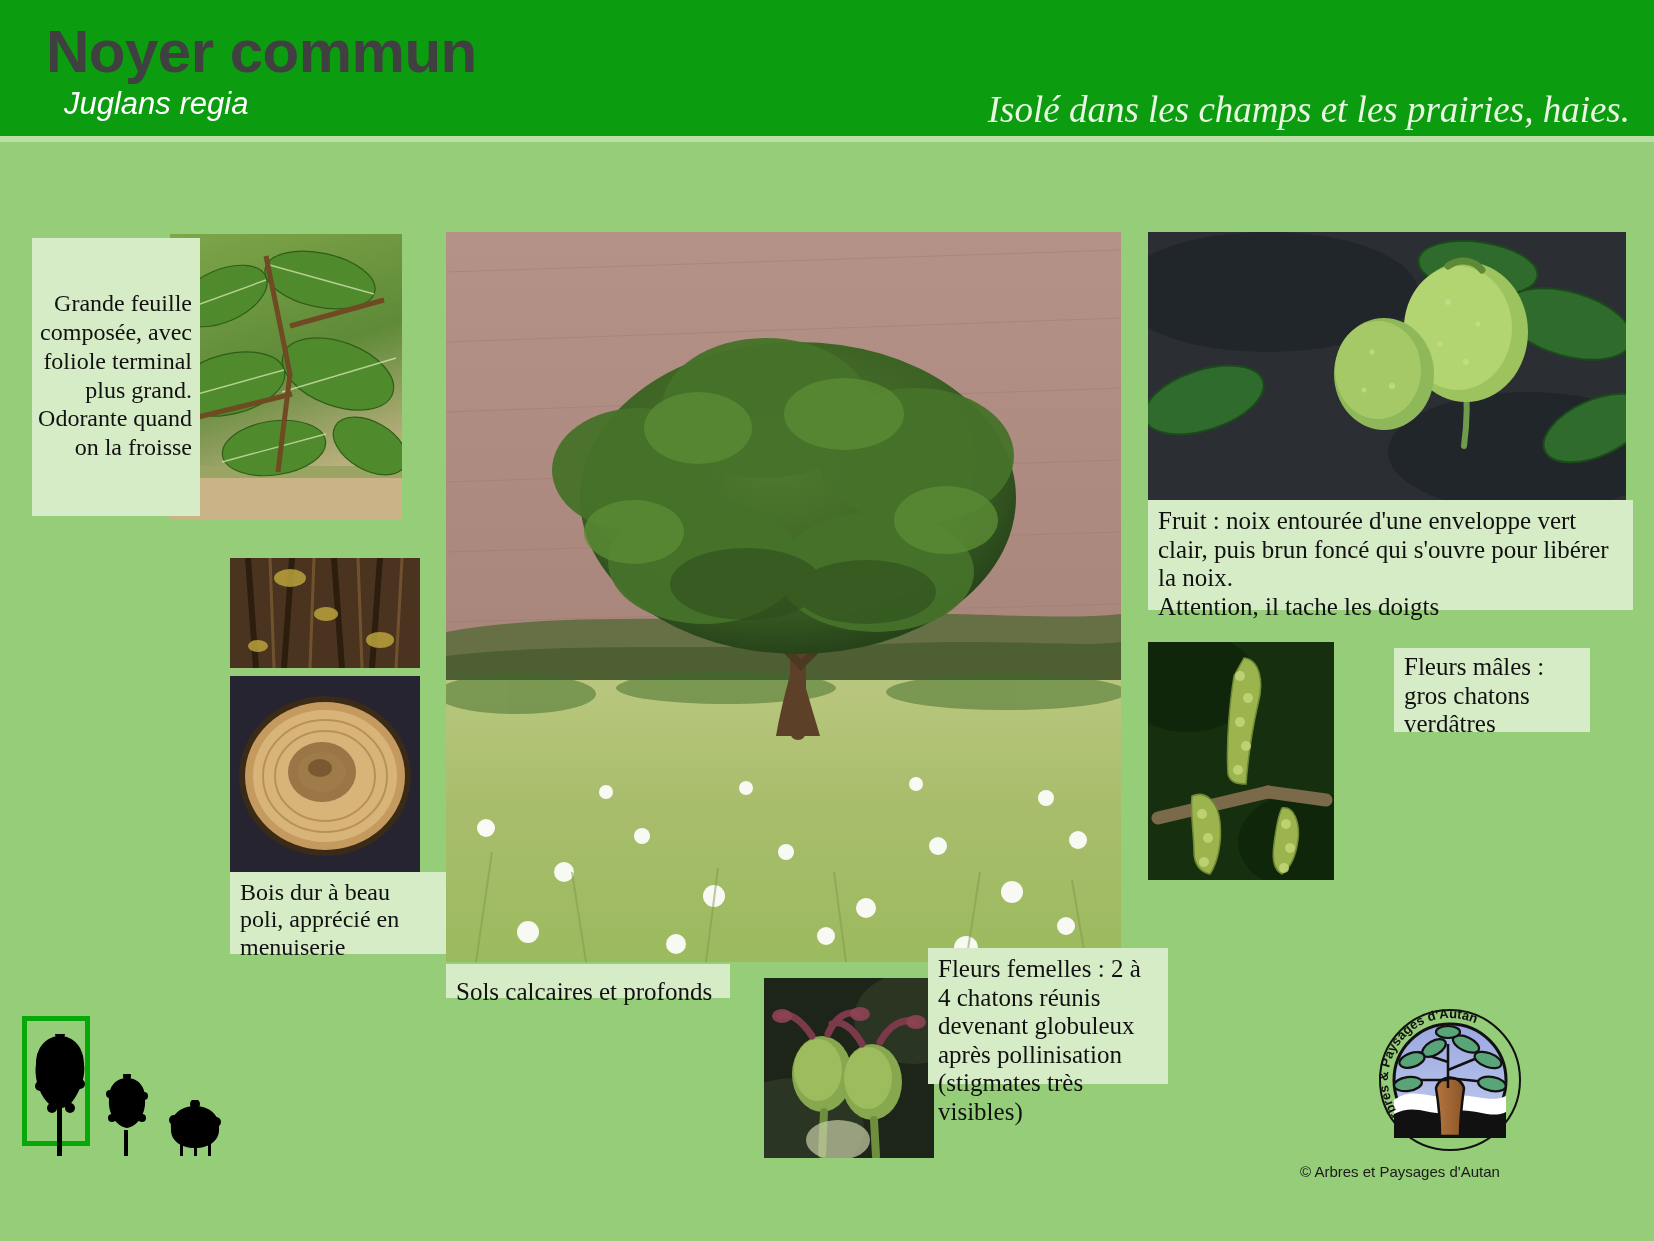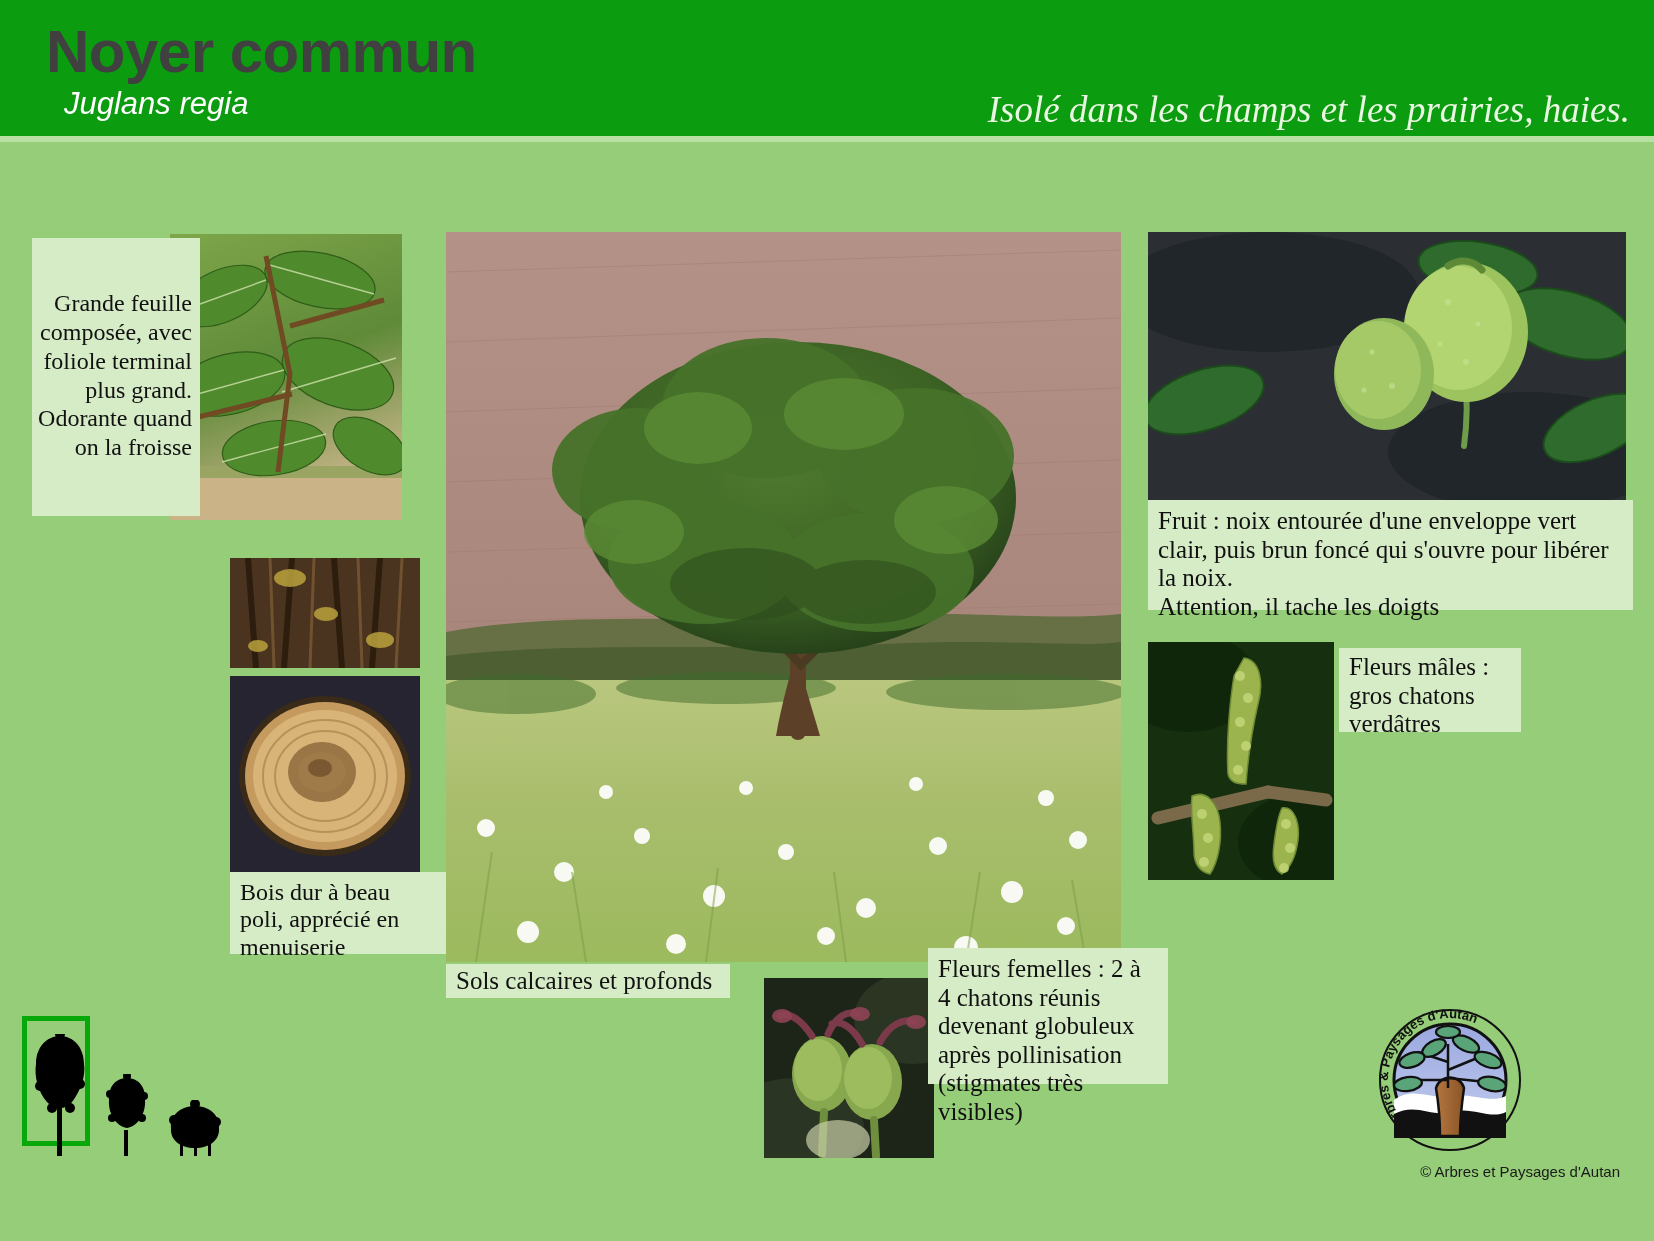--- a/index.html
+++ b/index.html
@@ -58,47 +58,47 @@
     display:flex;align-items:center;justify-content:flex-end;
     text-align:right;font-size:24px;line-height:1.2;padding:1px 8px 4px 6px;
   }
   
   #bark-photo{left:230px;top:558px;width:190px;height:110px;}
   
   #wood-photo{left:230px;top:676px;width:190px;height:196px;}
   #wood-caption{left:230px;top:872px;width:218px;height:82px;font-size:24px;}
   
   #tree-photo{left:446px;top:232px;width:675px;height:730px;}
-  #tree-caption{left:446px;top:964px;width:284px;height:34px;font-size:25px;padding:3px 10px;}
+  #tree-caption{left:446px;top:964px;width:284px;height:34px;font-size:25px;padding:14px 10px;}
   
   #fruit-photo{left:1148px;top:232px;width:478px;height:278px;}
   #fruit-caption{left:1148px;top:500px;width:485px;height:110px;font-size:25px;}
   
   #male-photo{left:1148px;top:642px;width:186px;height:238px;}
-  #male-caption{left:1339px;top:648px;width:182px;height:84px;font-size:25px;padding:5px 10px;}
+  #male-caption{left:1394px;top:648px;width:196px;height:84px;font-size:25px;padding:5px 10px;}
   
   #female-photo{left:764px;top:978px;width:170px;height:180px;}
   #female-caption{left:928px;top:948px;width:240px;height:136px;font-size:25px;}
 
   
   #habit{position:absolute;left:18px;top:1008px;width:210px;height:150px;}
   #habit-box{
     position:absolute;left:4px;top:8px;width:68px;height:130px;
     border:5px solid #06a80a;box-sizing:border-box;background:transparent;
   }
   .habit-fig{position:absolute;bottom:2px;}
   #habit-tall{left:16px;width:52px;height:122px;}
   #habit-mid{left:88px;width:42px;height:82px;}
   #habit-low{left:150px;width:54px;height:56px;}
 
   
   #logo{position:absolute;left:1374px;top:1004px;width:152px;height:152px;}
   #copyright{
     position:absolute;left:1300px;top:1163px;width:320px;
-    text-align:right;
+    text-align:left;
     font-family:"Liberation Sans",sans-serif;
     font-size:15px;color:#1a1a1a;
   }
 </style>
 </head>
 <body>
 
 <div class="header"></div>
 <div class="header-rule"></div>
 <div class="title">Noyer commun</div>

